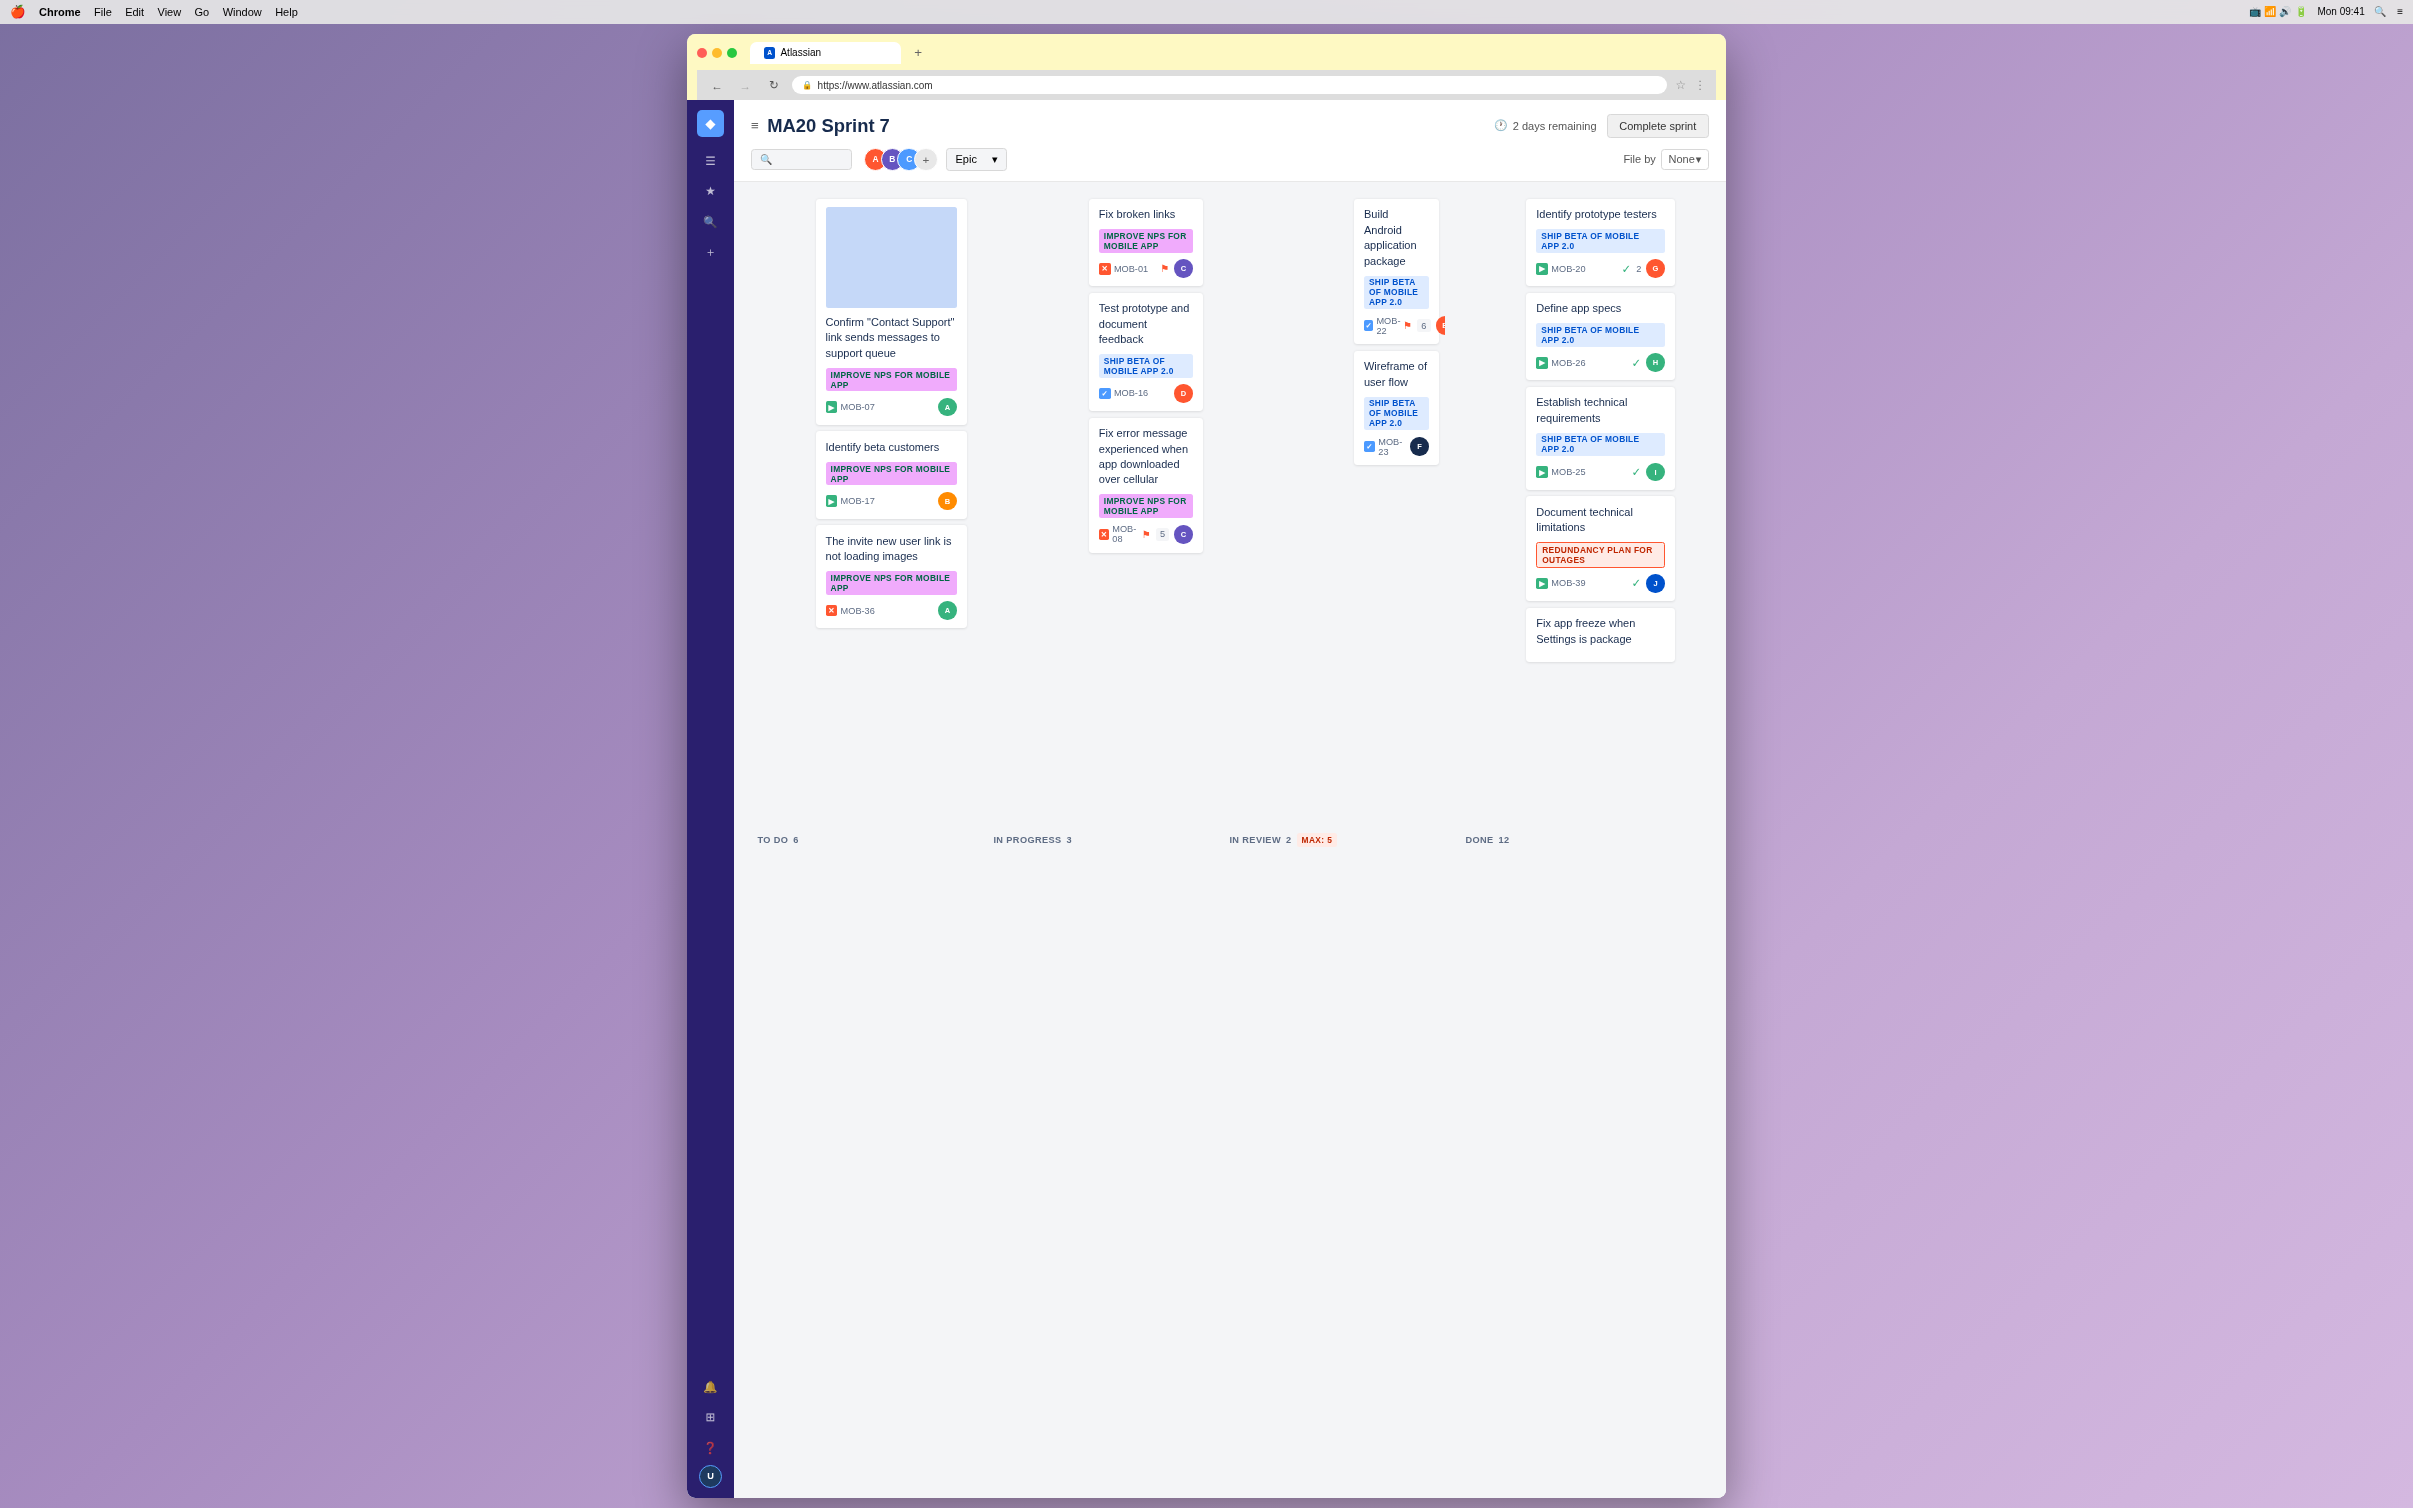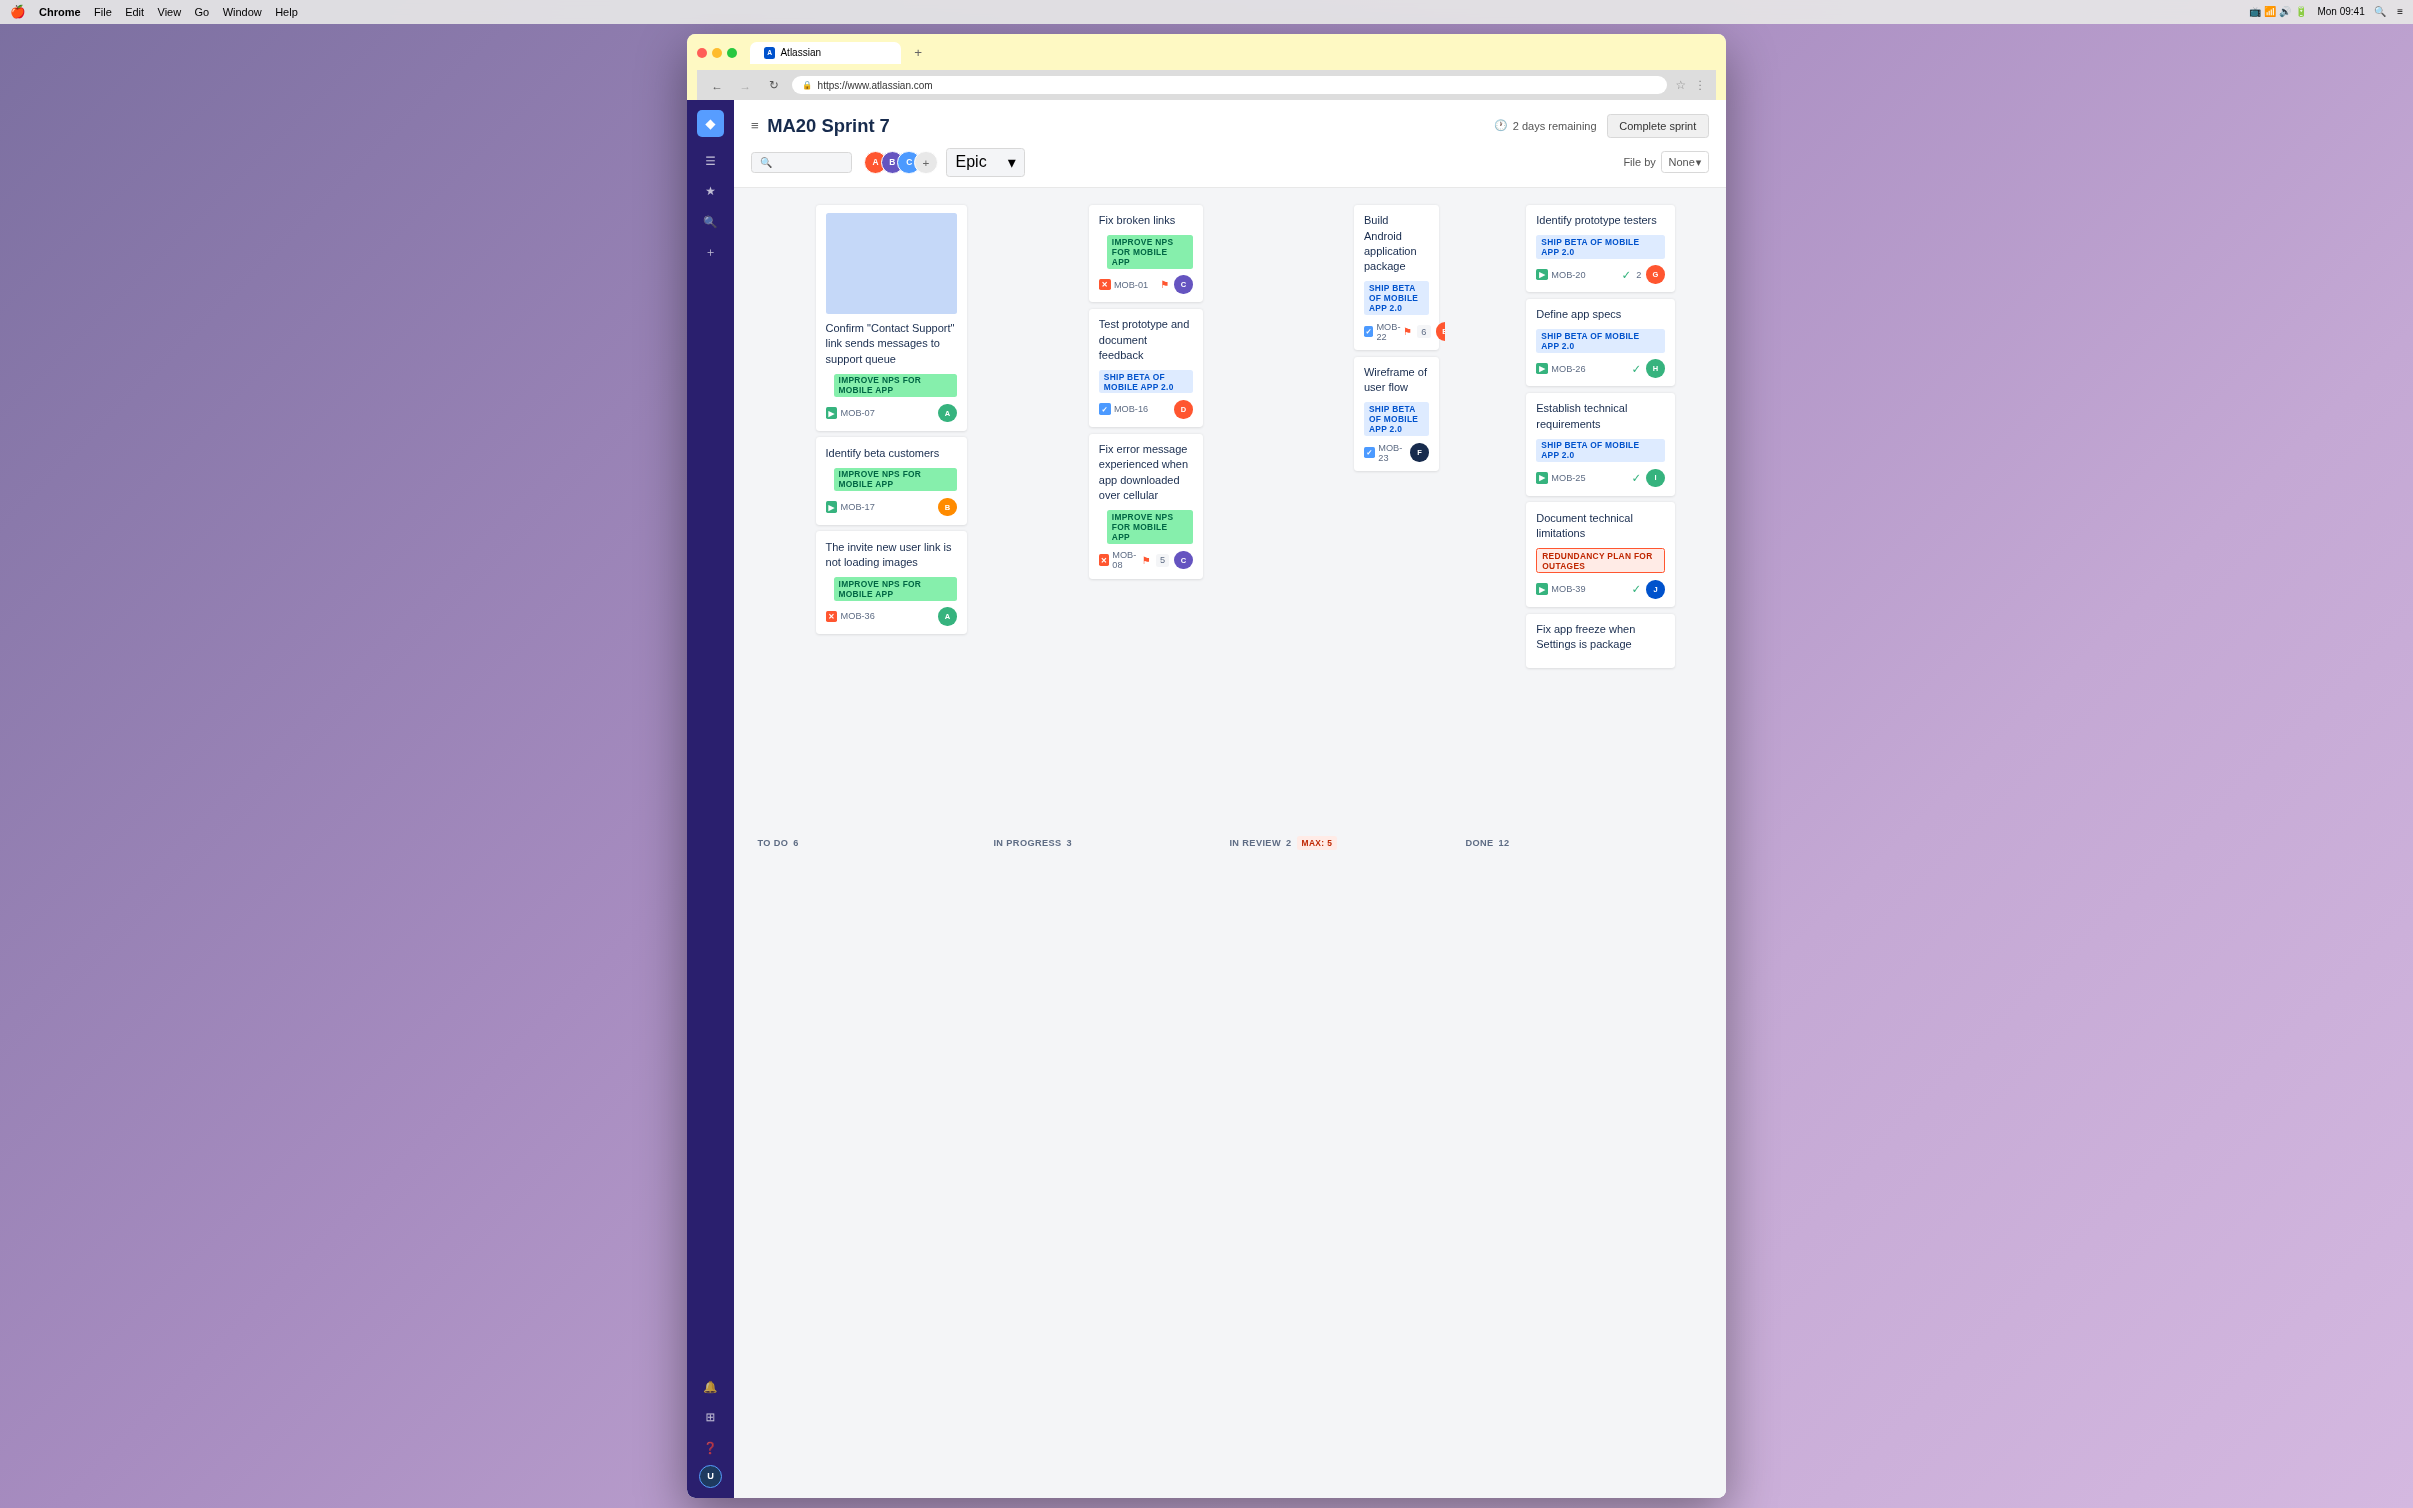--- a/index.html
+++ b/index.html
@@ -227,23 +227,23 @@
       border: 1.7px solid white;
       margin-left: -6.7px;
       display: flex; align-items: center; justify-content: center;
       font-size: 11.7px; color: #666; cursor: pointer;
     }
     .epic-filter {
       background: #f4f5f7;
       border: 0.8px solid #d8d8d8;
       border-radius: 3.4px;
       padding: 4.2px 8.4px;
-      font-size: 16px;
+      font-size: 11px;
       cursor: pointer;
-      display: flex; gap: 21px;
+      display: flex; gap: 15px;
     }
     .filter-spacer { flex: 1; }
     .group-by {
       display: flex; align-items: center; gap: 5px;
       font-size: 11px; color: #555;
     }
     .group-by-select {
       background: white;
       border: 0.8px solid #d8d8d8;
       border-radius: 3.4px;
@@ -328,21 +328,21 @@
     }
     .card-epic {
       display: inline-block;
       font-size: 8.4px;
       font-weight: 700;
       padding: 1.7px 5px;
       border-radius: 2.5px;
       margin-bottom: 6.7px;
       letter-spacing: 0.3px;
     }
-    .epic-improve { background: #86efac; color: #006644; margin-left: 8px; }
+    .epic-improve { background: #f0abfc; color: #006644; }
     .epic-ship { background: #deebff; color: #0052cc; }
     .epic-redundancy { background: #ffebe6; color: #bf2600; border: 0.8px solid #ff5630; }
 
     .card-footer {
       display: flex;
       align-items: center;
       justify-content: space-between;
     }
     .card-id {
       display: flex; align-items: center; gap: 3.4px;

